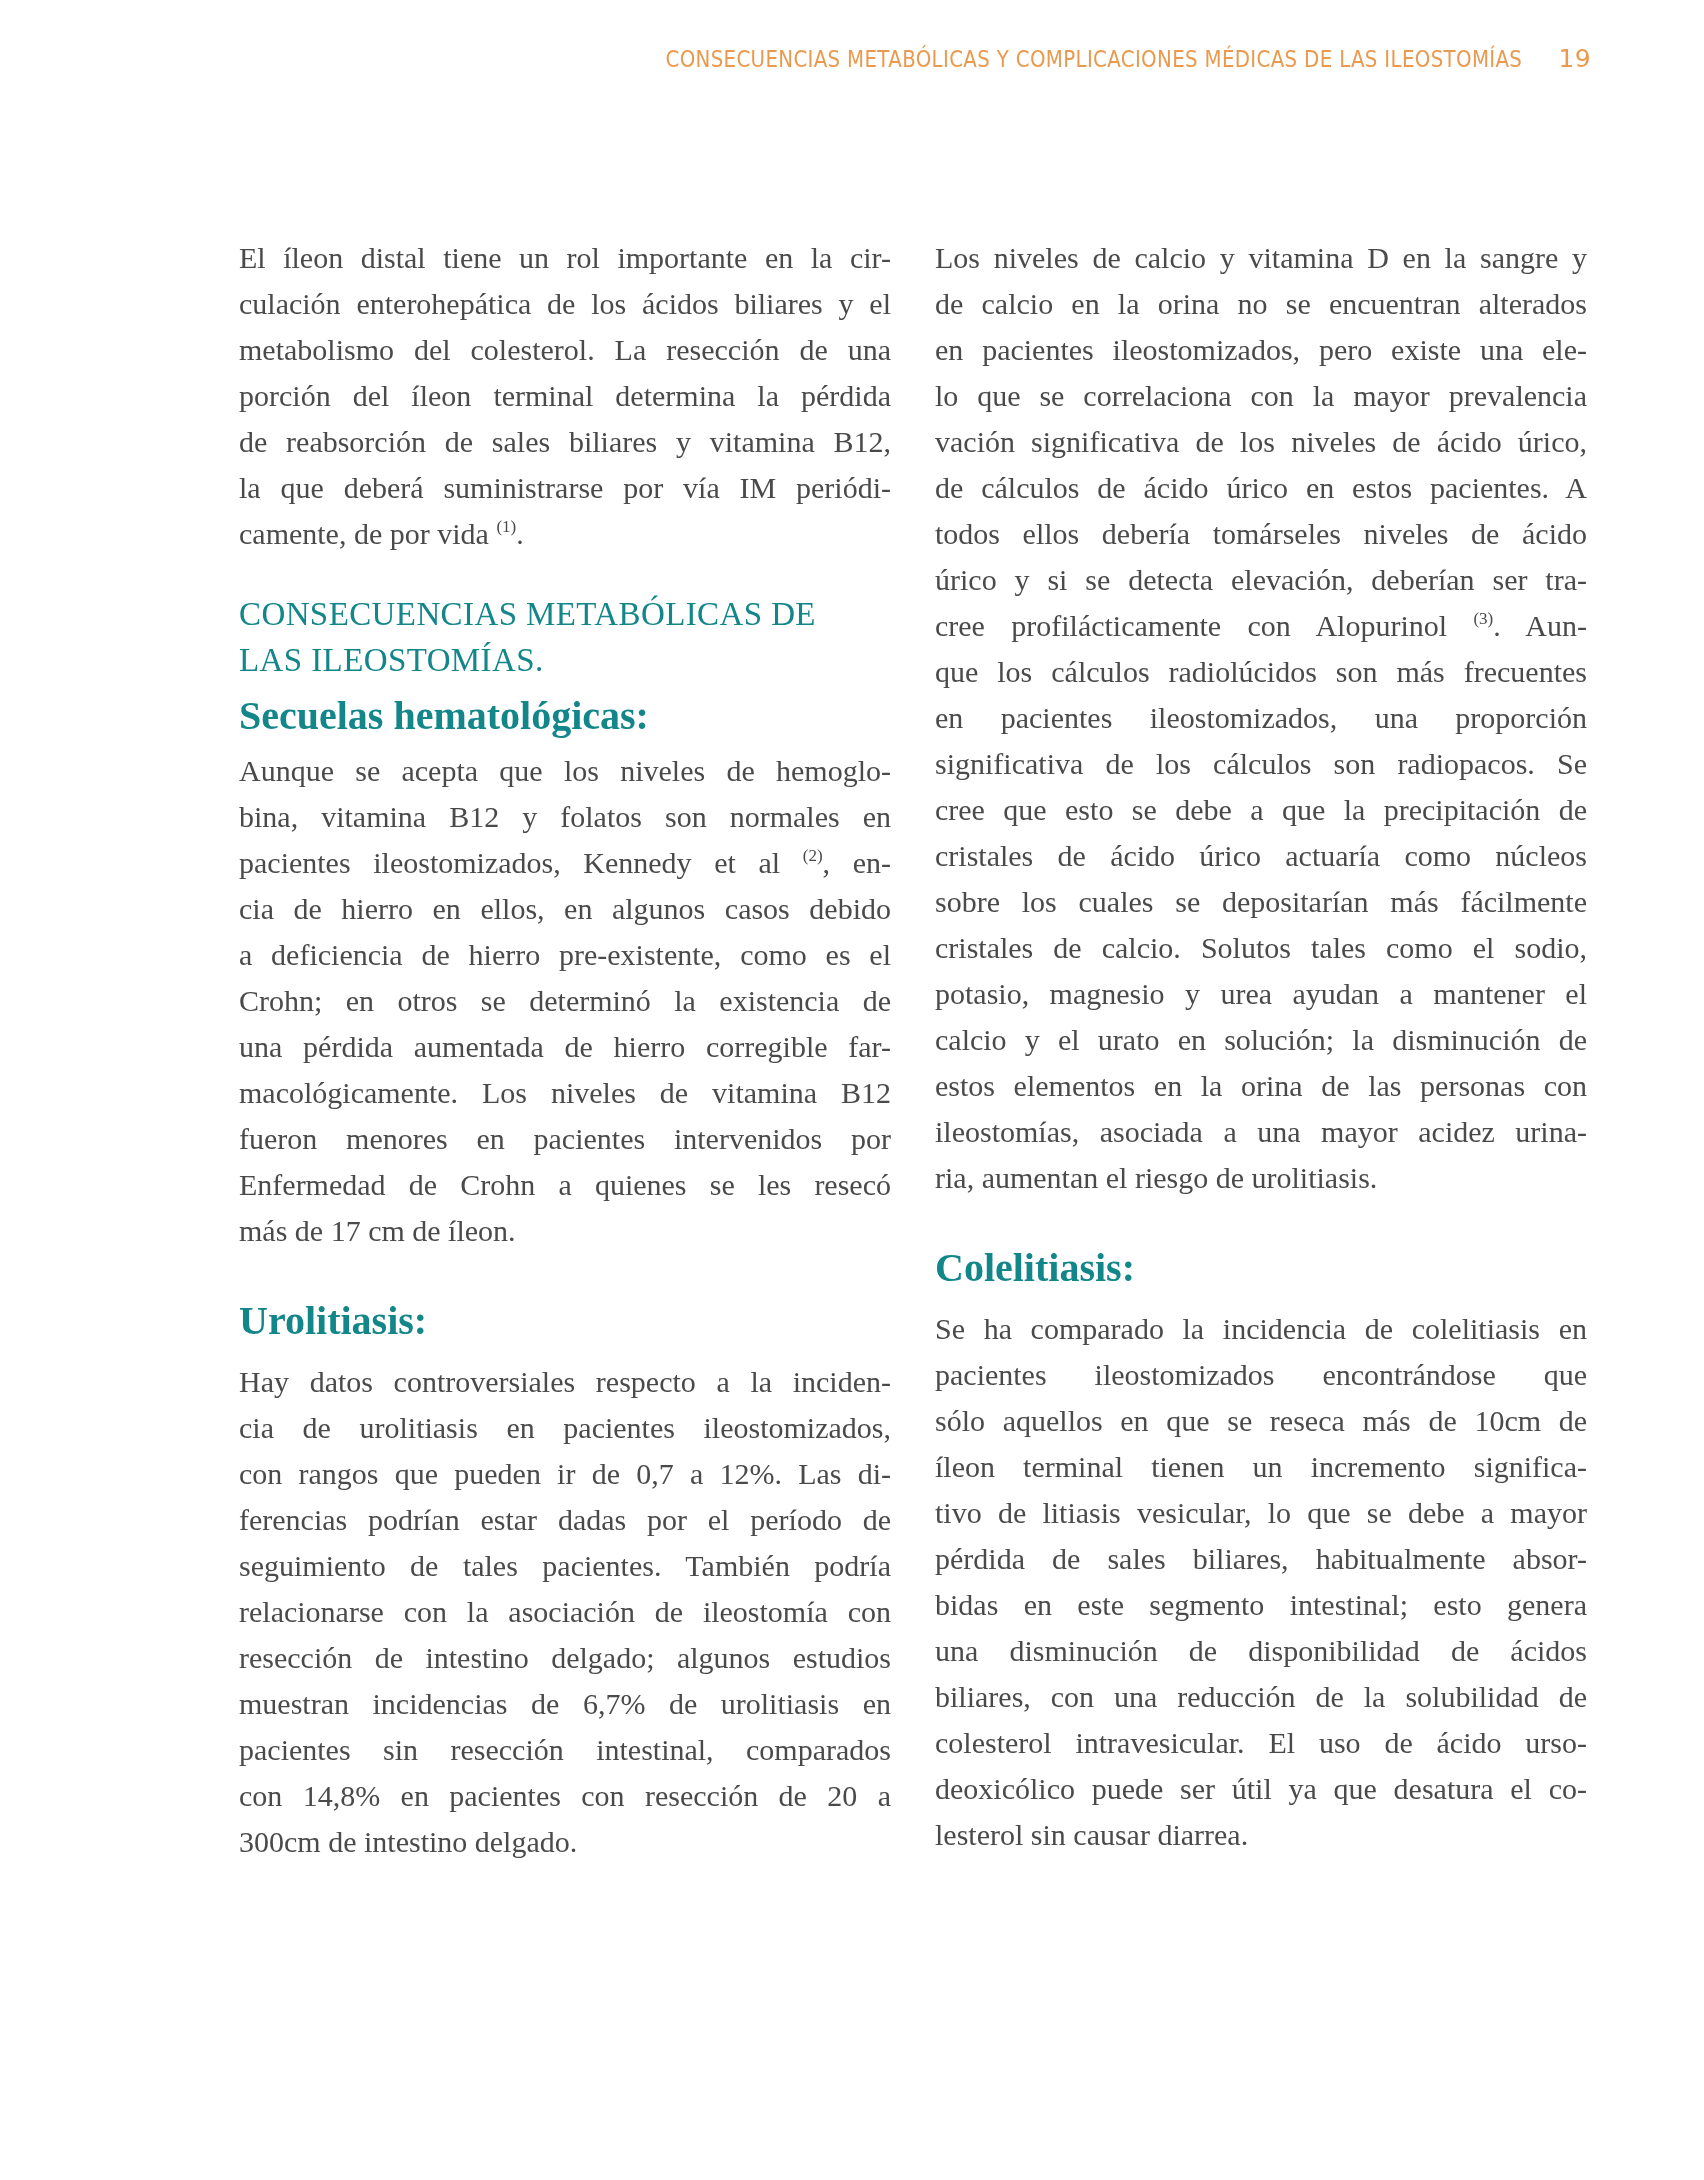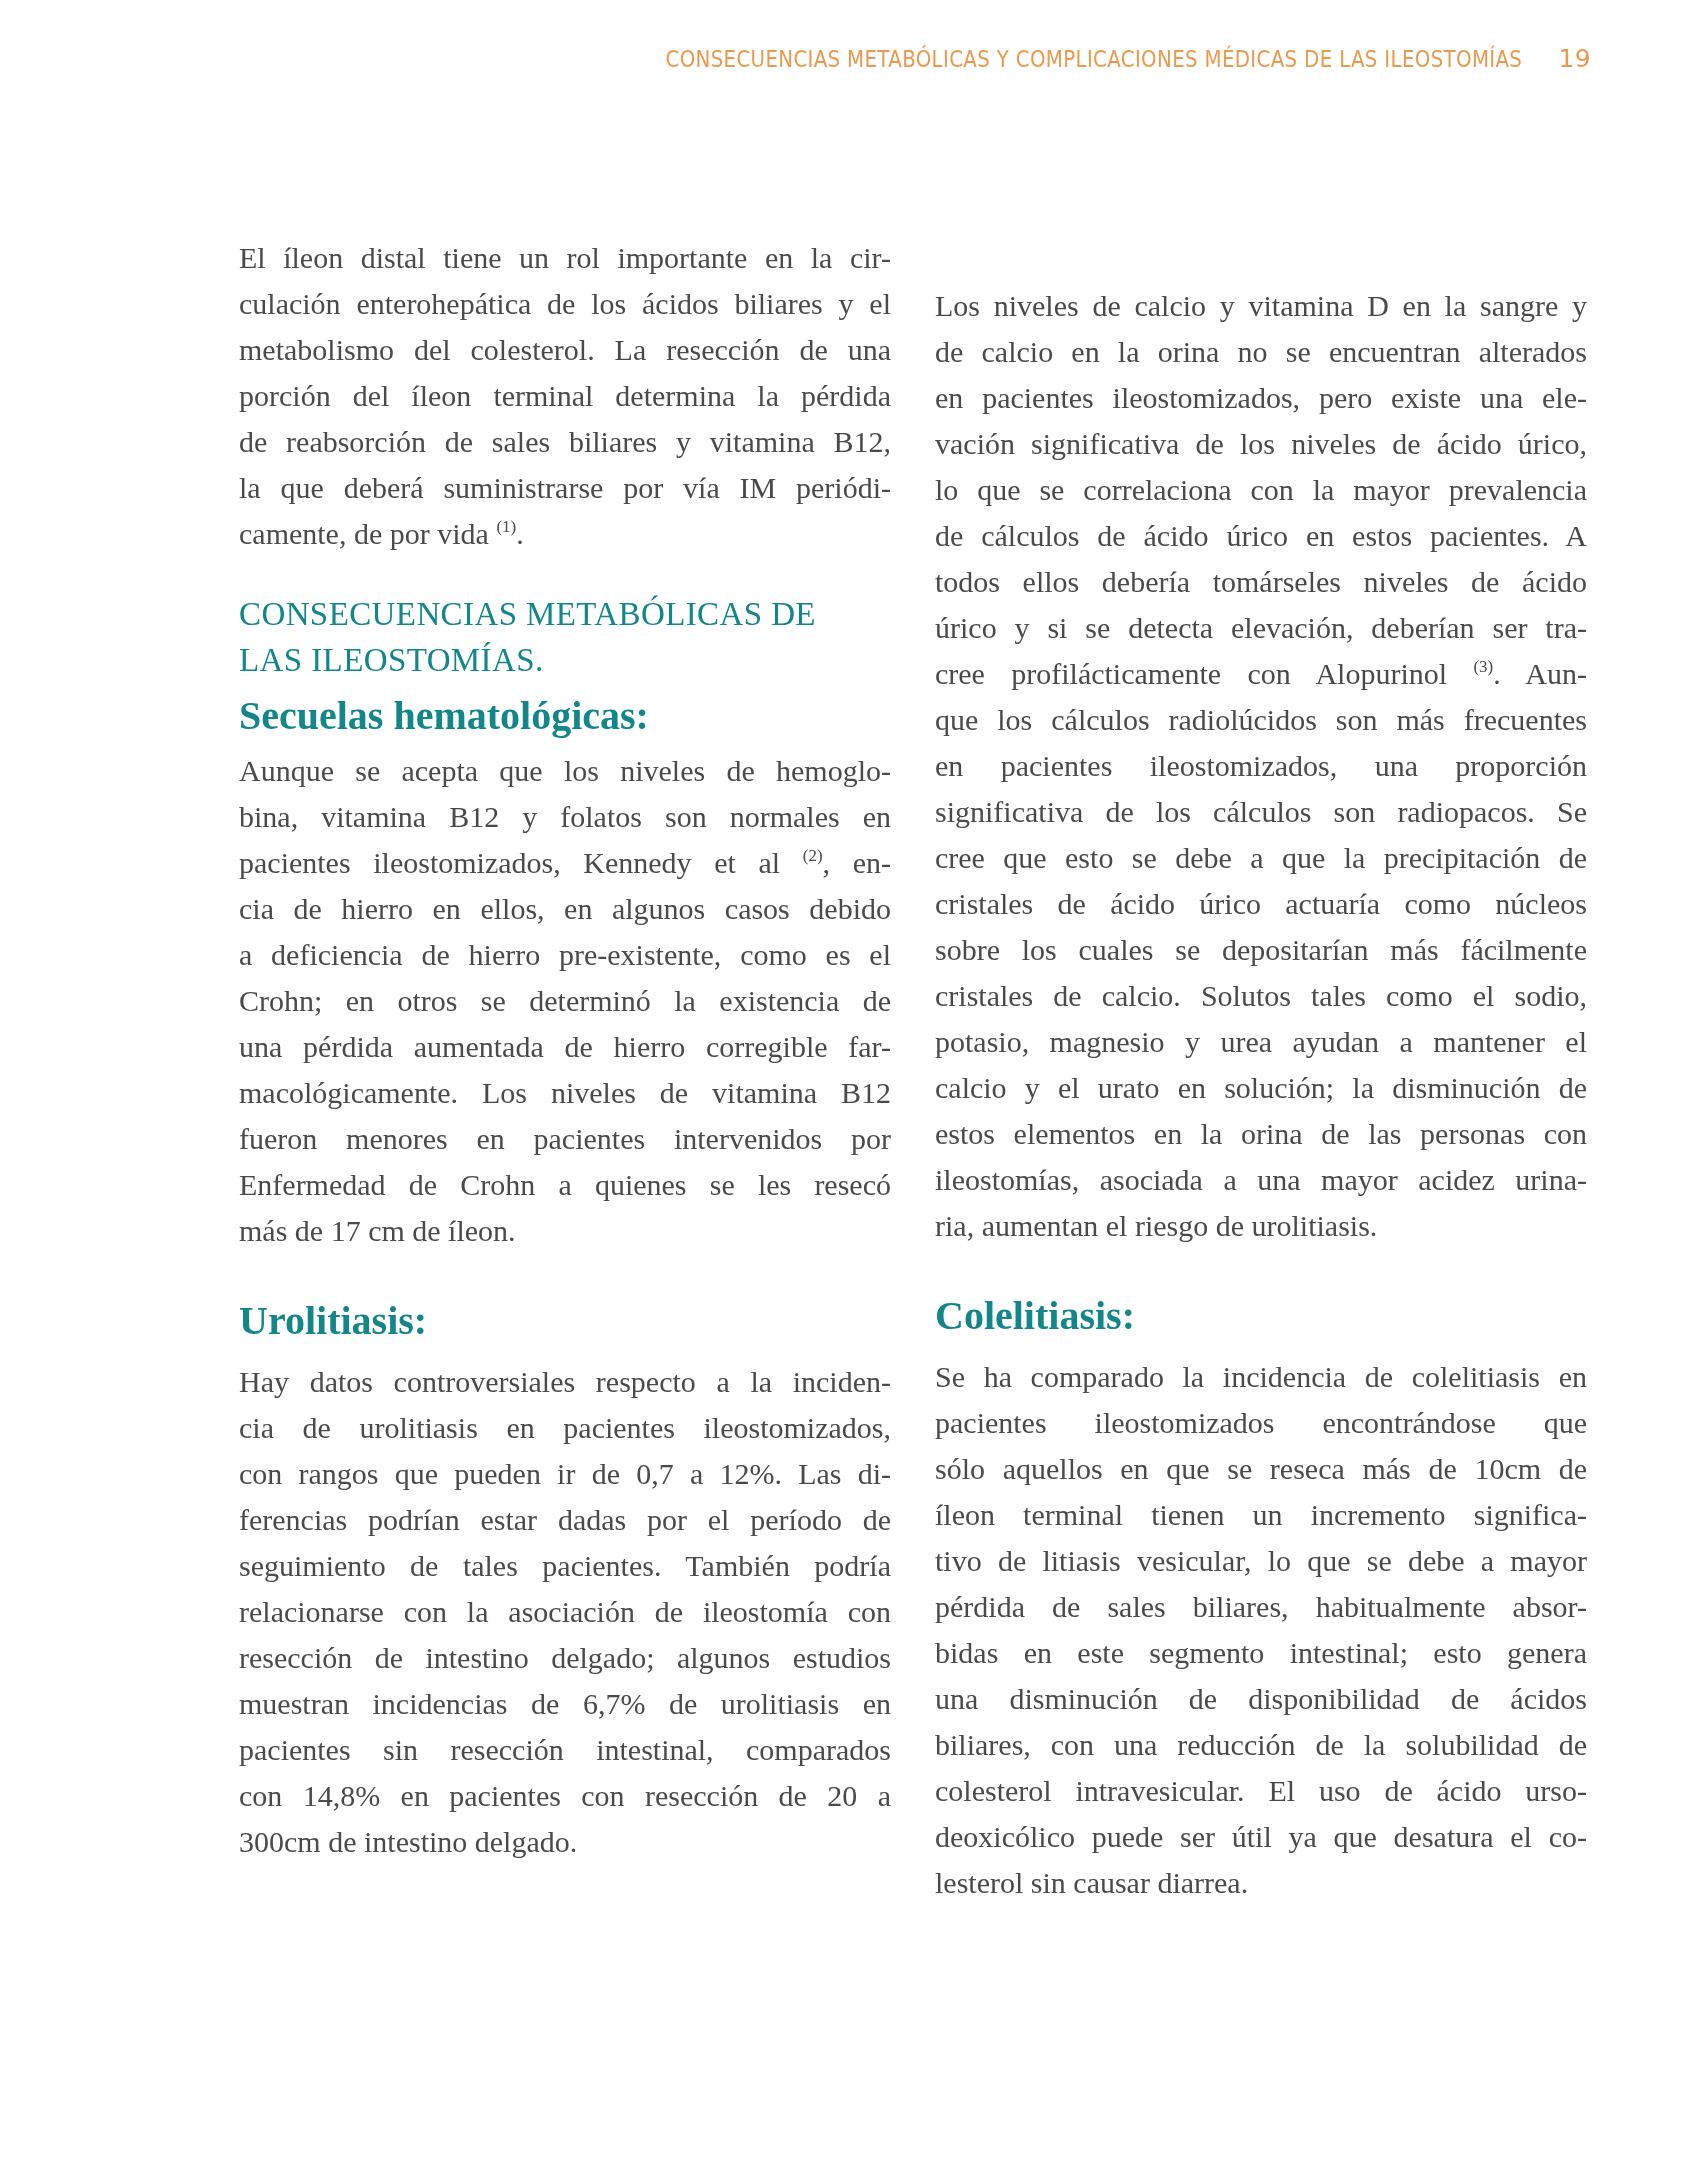--- a/index.html
+++ b/index.html
@@ -13,21 +13,21 @@
   }
   .running-header .title { display: inline-block; transform: scaleX(0.86); transform-origin: right center; }
   .running-header .page-num { display: inline-block; margin-left: 36px; font-size: 25px; }
   .column {
     position: absolute; top: 235px; width: 652px;
     font-family: "Liberation Serif", "DejaVu Serif", serif;
     font-size: 30px; line-height: 46px; color: #4a4a4a;
     text-align: justify; hyphens: manual;
   }
   .col-left { left: 239px; }
-  .col-right { left: 935px; margin-top: 48px; }
+  .col-right { left: 935px; }
   .column p { margin: 0; }
   .column p .line { display: block; text-align-last: justify; }
   .column p .line.last { text-align-last: left; }
   sup { font-size: 17px; line-height: 0; vertical-align: 12px; }
   .section-title {
     margin: 34px 0 0 0; color: #13868a;
     font-family: "Liberation Serif", "DejaVu Serif", serif;
     font-weight: normal; font-size: 33px; line-height: 46px; letter-spacing: 0.4px;
     text-align: left;
   }
@@ -90,22 +90,22 @@
     <span class="line">con 14,8% en pacientes con resección de 20 a</span>
     <span class="line last">300cm de intestino delgado.</span>
   </p>
 </div>
 
 <div class="column col-right">
   <p>
     <span class="line">Los niveles de calcio y vitamina D en la sangre y</span>
     <span class="line">de calcio en la orina no se encuentran alterados</span>
     <span class="line">en pacientes ileostomizados, pero existe una ele-</span>
+    <span class="line">lo que se correlaciona con la mayor prevalencia</span>
     <span class="line">vación significativa de los niveles de ácido úrico,</span>
-    <span class="line">lo que se correlaciona con la mayor prevalencia</span>
     <span class="line">de cálculos de ácido úrico en estos pacientes. A</span>
     <span class="line">todos ellos debería tomárseles niveles de ácido</span>
     <span class="line">úrico y si se detecta elevación, deberían ser tra-</span>
     <span class="line"><span>cree profilácticamente con Alopurinol </span><sup>(3)</sup><span>. Aun-</span></span>
     <span class="line">que los cálculos radiolúcidos son más frecuentes</span>
     <span class="line">en pacientes ileostomizados, una proporción</span>
     <span class="line">significativa de los cálculos son radiopacos. Se</span>
     <span class="line">cree que esto se debe a que la precipitación de</span>
     <span class="line">cristales de ácido úrico actuaría como núcleos</span>
     <span class="line">sobre los cuales se depositarían más fácilmente</span>

